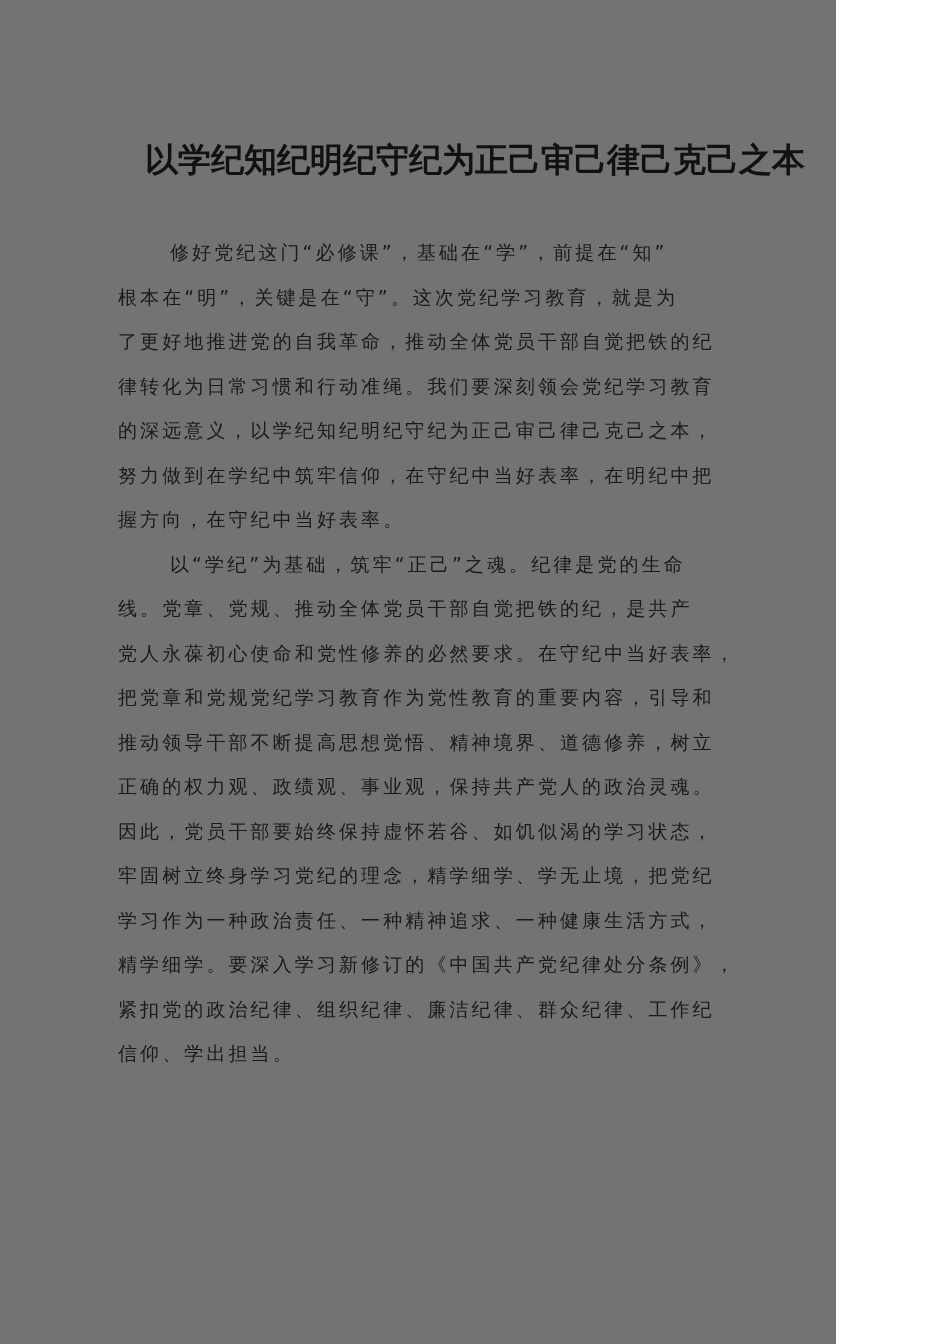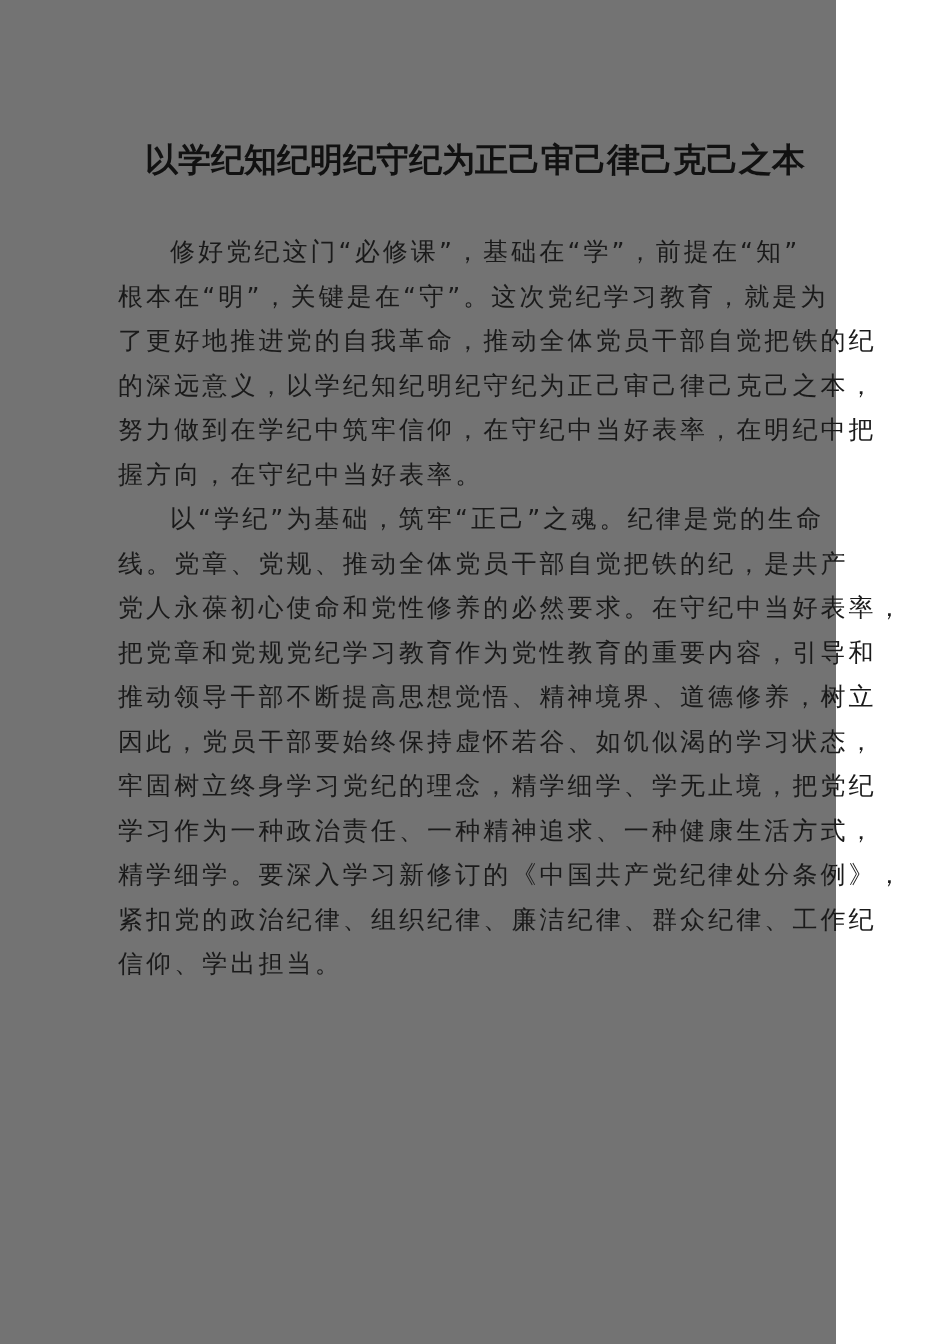--- a/index.html
+++ b/index.html
@@ -7,49 +7,51 @@
     .page { position: absolute; left: 0; top: 0; width: 836px; height: 1344px; background: #737373; }
     .title {
       position: absolute; left: 0; top: 138px; width: 950px; text-align: center;
       font-family: "DejaVu Serif", "Liberation Serif", serif;
       font-weight: bold; font-size: 33px; color: #111111; letter-spacing: 0px;
       line-height: 44px;
     }
     .body-text {
       position: absolute; left: 118px; top: 230px; width: 720px;
       font-family: "DejaVu Sans", "Liberation Sans", sans-serif;
-      font-size: 25px; color: #1a1a1a;
+      font-size: 19px; color: #1a1a1a;
     }
     .line {
       height: 44.5px; line-height: 44.5px; white-space: nowrap;
       letter-spacing: 3.1px;
     }
     .line.indent { padding-left: 52px; }
   </style>
 </head>
 <body>
 
 <div class="page">
   <div class="title">以学纪知纪明纪守纪为正己审己律己克己之本</div>
 
   <div class="body-text">
     <div class="paragraph">
       <div class="line indent">修好党纪这门“必修课”，基础在“学”，前提在“知”</div>
       <div class="line">根本在“明”，关键是在“守”。这次党纪学习教育，就是为</div>
       <div class="line">了更好地推进党的自我革命，推动全体党员干部自觉把铁的纪</div>
+      <div class="line">律转化为日常习惯和行动准绳。我们要深刻领会党纪学习教育</div>
       <div class="line">的深远意义，以学纪知纪明纪守纪为正己审己律己克己之本，</div>
       <div class="line">努力做到在学纪中筑牢信仰，在守纪中当好表率，在明纪中把</div>
       <div class="line">握方向，在守纪中当好表率。</div>
     </div>
     <div class="paragraph">
       <div class="line indent">以“学纪”为基础，筑牢“正己”之魂。纪律是党的生命</div>
       <div class="line">线。党章、党规、推动全体党员干部自觉把铁的纪，是共产</div>
       <div class="line">党人永葆初心使命和党性修养的必然要求。在守纪中当好表率，</div>
       <div class="line">把党章和党规党纪学习教育作为党性教育的重要内容，引导和</div>
       <div class="line">推动领导干部不断提高思想觉悟、精神境界、道德修养，树立</div>
+      <div class="line">正确的权力观、政绩观、事业观，保持共产党人的政治灵魂。</div>
       <div class="line">因此，党员干部要始终保持虚怀若谷、如饥似渴的学习状态，</div>
       <div class="line">牢固树立终身学习党纪的理念，精学细学、学无止境，把党纪</div>
       <div class="line">学习作为一种政治责任、一种精神追求、一种健康生活方式，</div>
       <div class="line">精学细学。要深入学习新修订的《中国共产党纪律处分条例》，</div>
       <div class="line">紧扣党的政治纪律、组织纪律、廉洁纪律、群众纪律、工作纪</div>
       <div class="line">信仰、学出担当。</div>
     </div>
   </div>
 </div>
 

